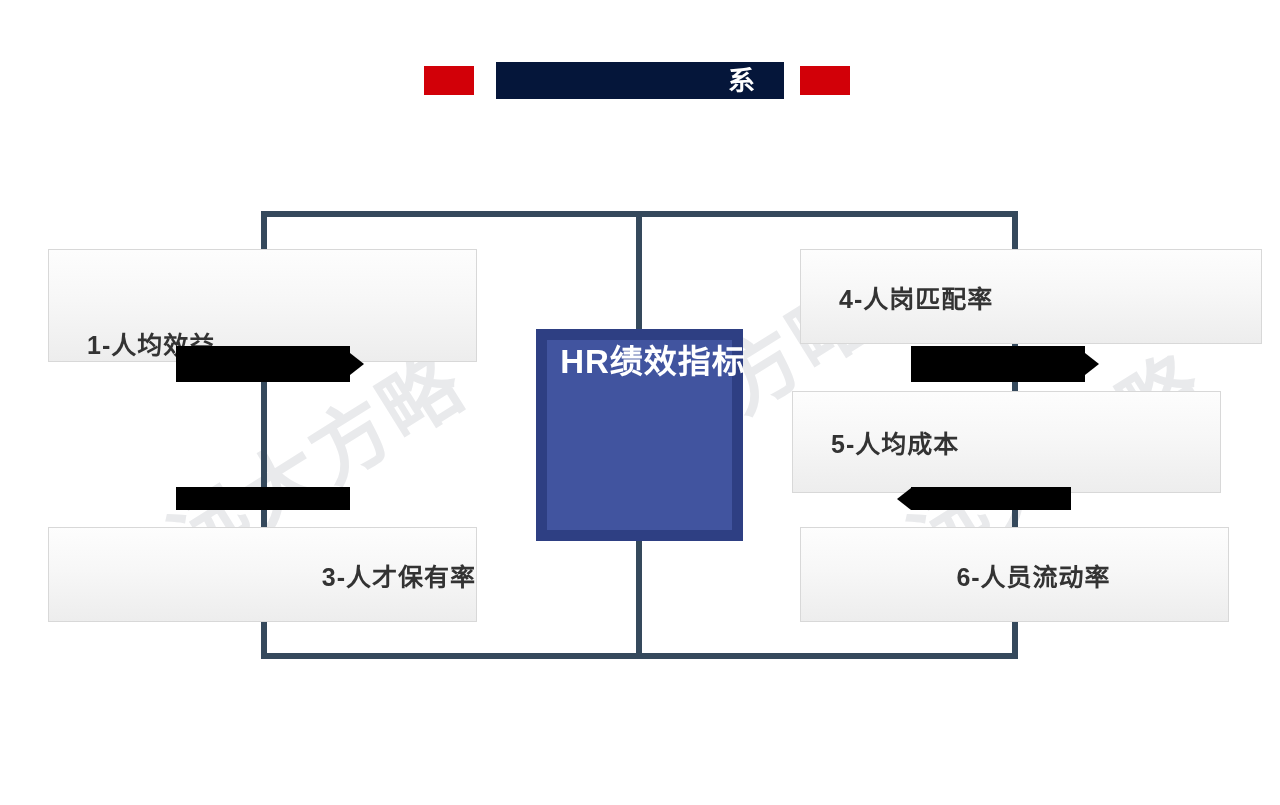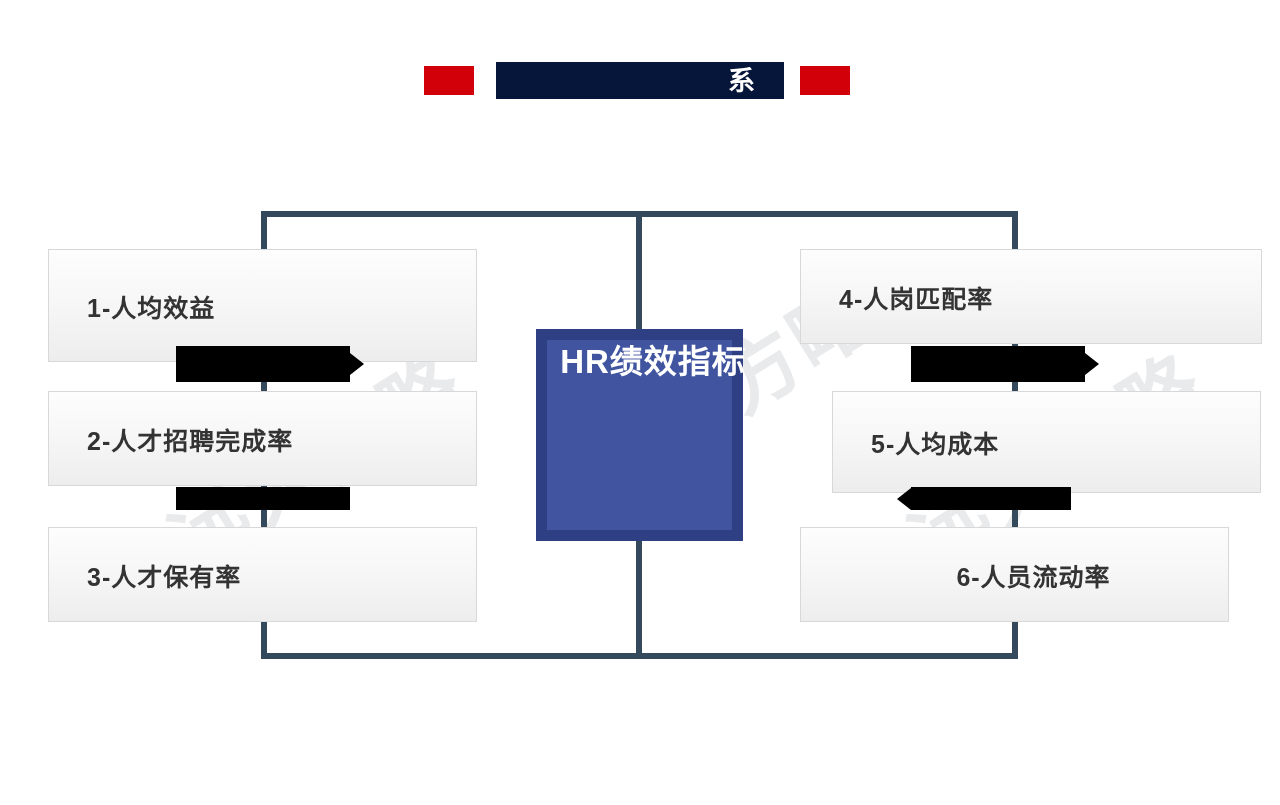--- a/index.html
+++ b/index.html
@@ -105,25 +105,25 @@
     z-index: 3;
   }
   .card-label {
     color: #333333;
     font-size: 25px;
     font-weight: bold;
     letter-spacing: 1px;
     padding-left: 38px;
     white-space: nowrap;
   }
-  .card-l1 { left: 48px;  top: 249px; width: 429px; height: 113px; }
+  .card-l1 { left: 48px;  top: 249px; width: 429px; height: 113px; align-items: flex-end; }
   .card-l2 { left: 48px;  top: 391px; width: 429px; height: 95px; }
-  .card-l3 { left: 48px;  top: 527px; width: 429px; height: 95px; }
+  .card-l3 { left: 48px;  top: 527px; width: 429px; height: 95px; justify-content: flex-end; }
   .card-r1 { left: 800px; top: 249px; width: 462px; height: 95px; }
-  .card-r2 { left: 832px; top: 391px; width: 429px; height: 102px; }
+  .card-r2 { left: 792px; top: 391px; width: 429px; height: 102px; }
   .card-r3 { left: 800px; top: 527px; width: 429px; height: 95px; justify-content: center; }
 
   
   .center-node {
     position: absolute;
     left: 536px;
     top: 329px;
     width: 207px;
     height: 212px;
     background: #2e3f83;
@@ -200,23 +200,20 @@
   <div class="conn conn-top"></div>
   <div class="conn conn-bottom"></div>
   <div class="conn conn-v-left"></div>
   <div class="conn conn-v-right"></div>
   <div class="conn conn-v-mid-up"></div>
   <div class="conn conn-v-mid-dn"></div>
 
   <div class="card card-l1">
     <span class="card-label">1-人均效益</span>
   </div>
-  <div class="card card-l2">
-    <span class="card-label">2-人才招聘完成率</span>
-  </div>
   <div class="card card-l3">
     <span class="card-label">3-人才保有率</span>
   </div>
 
   <div class="card card-r1">
     <span class="card-label">4-人岗匹配率</span>
   </div>
   <div class="card card-r2">
     <span class="card-label">5-人均成本</span>
   </div>

